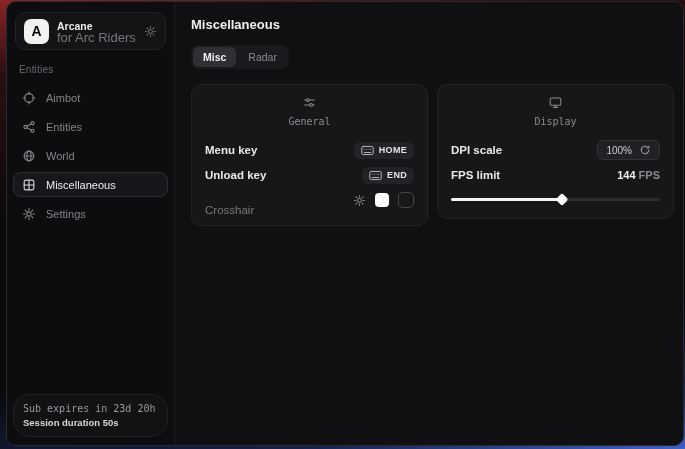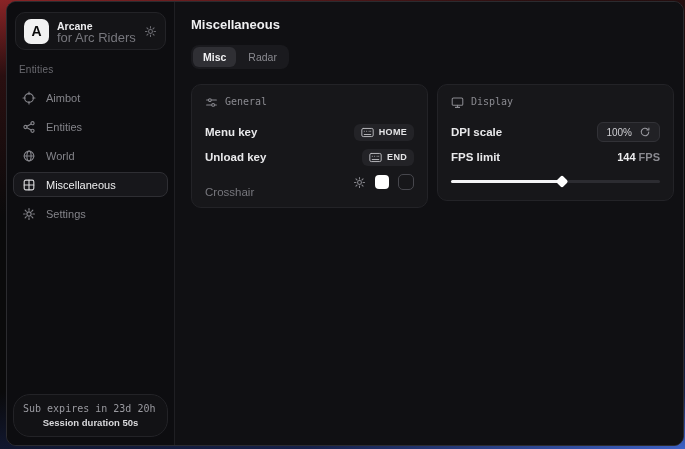--- a/index.html
+++ b/index.html
@@ -43,40 +43,40 @@
   .nav-item .nicon { display: flex; color: #84848a; }
   .nav-item.active {
     background: #17171b; border-color: #2e2e33; color: #eeeeef;
   }
   .nav-item.active .nicon { color: #d8d8da; }
   .status-card {
     margin-top: auto; border: 1px solid #232327; background: #121215;
     border-radius: 17px; padding: 7px 9px;
   }
   .status-line1 { font-family: "DejaVu Sans Mono", monospace; color: #9a9aa0; font-size: 10px; line-height: 14px; }
-  .status-line2 { color: #d9d9dc; font-size: 9.5px; font-weight: 700; line-height: 13px; text-align: center; }
+  .status-line2 { color: #d9d9dc; font-size: 9.5px; font-weight: 700; line-height: 13px; }
   
   .main { flex: 1; padding: 15px 14px 14px 16px; background: #101013; }
   .page-title { color: #f0f0f2; font-size: 13px; font-weight: 700; margin-bottom: 13px; }
   .tabs {
     display: inline-flex; background: #1a1a1e; border-radius: 8px; padding: 2px; gap: 2px; margin-bottom: 15px;
   }
   .tab {
     border: none; background: transparent; color: #8b8b91; font-size: 10.5px;
     font-family: "Liberation Sans", sans-serif; padding: 4px 10px; border-radius: 6px; cursor: pointer;
   }
   .tab.active { background: #2f2f34; color: #f0f0f2; font-weight: 700; text-align: center; }
   .panels { display: flex; gap: 9px; align-items: flex-start; }
   .panel {
     width: 237px; background: #17171a; border: 1px solid #232327;
     border-radius: 10px; padding: 11px 13px 13px 13px;
   }
   .panel-head {
-    display: flex; gap: 7px; color: #8a8a90;
-    font-family: "DejaVu Sans Mono", monospace; font-size: 10px; margin-bottom: 11px;
+    display: flex; align-items: center; gap: 7px; color: #8a8a90;
+    font-family: "DejaVu Sans Mono", monospace; font-size: 10px; margin-bottom: 11px; flex-direction: column;
   }
   .panel-head .picon { display: flex; color: #8a8a90; }
   .row {
     display: flex; align-items: center; justify-content: space-between; height: 24px;
   }
   .row + .row { margin-top: 1px; }
   .row-label { color: #e9e9eb; font-size: 11.5px; font-weight: 700; }
   .row-label.dim { color: #77777d; font-weight: 400; margin-top: 20px; }
   .keybind {
     display: inline-flex; align-items: center; gap: 5px;

